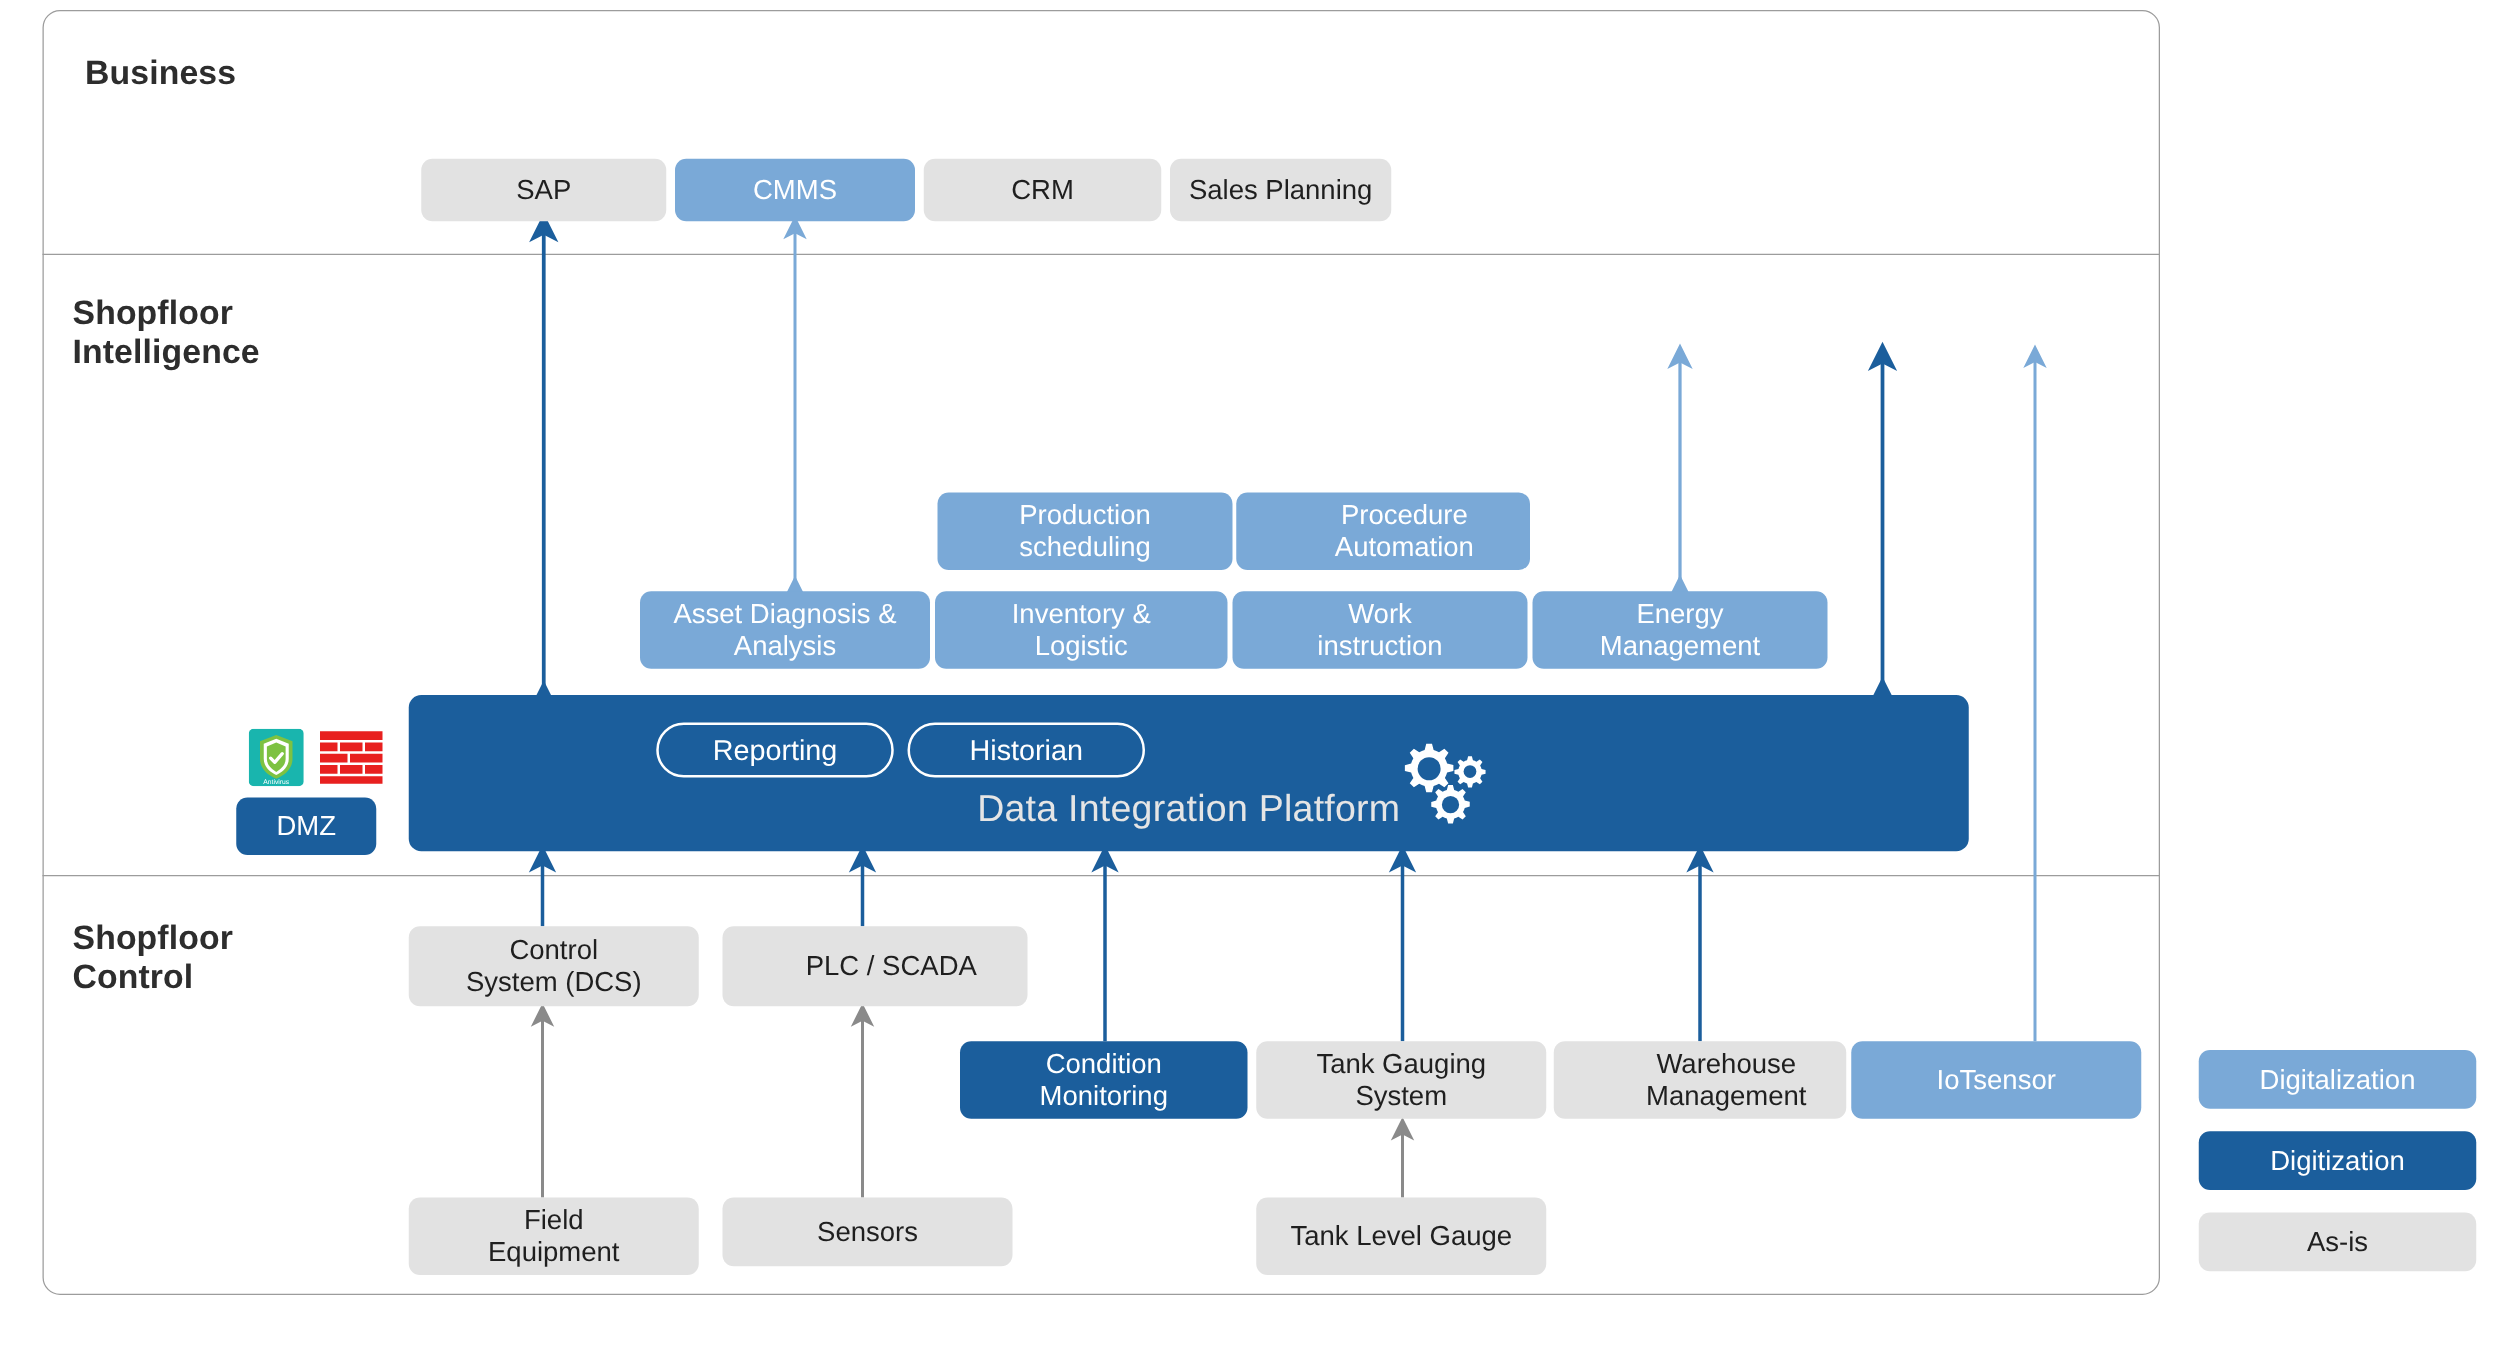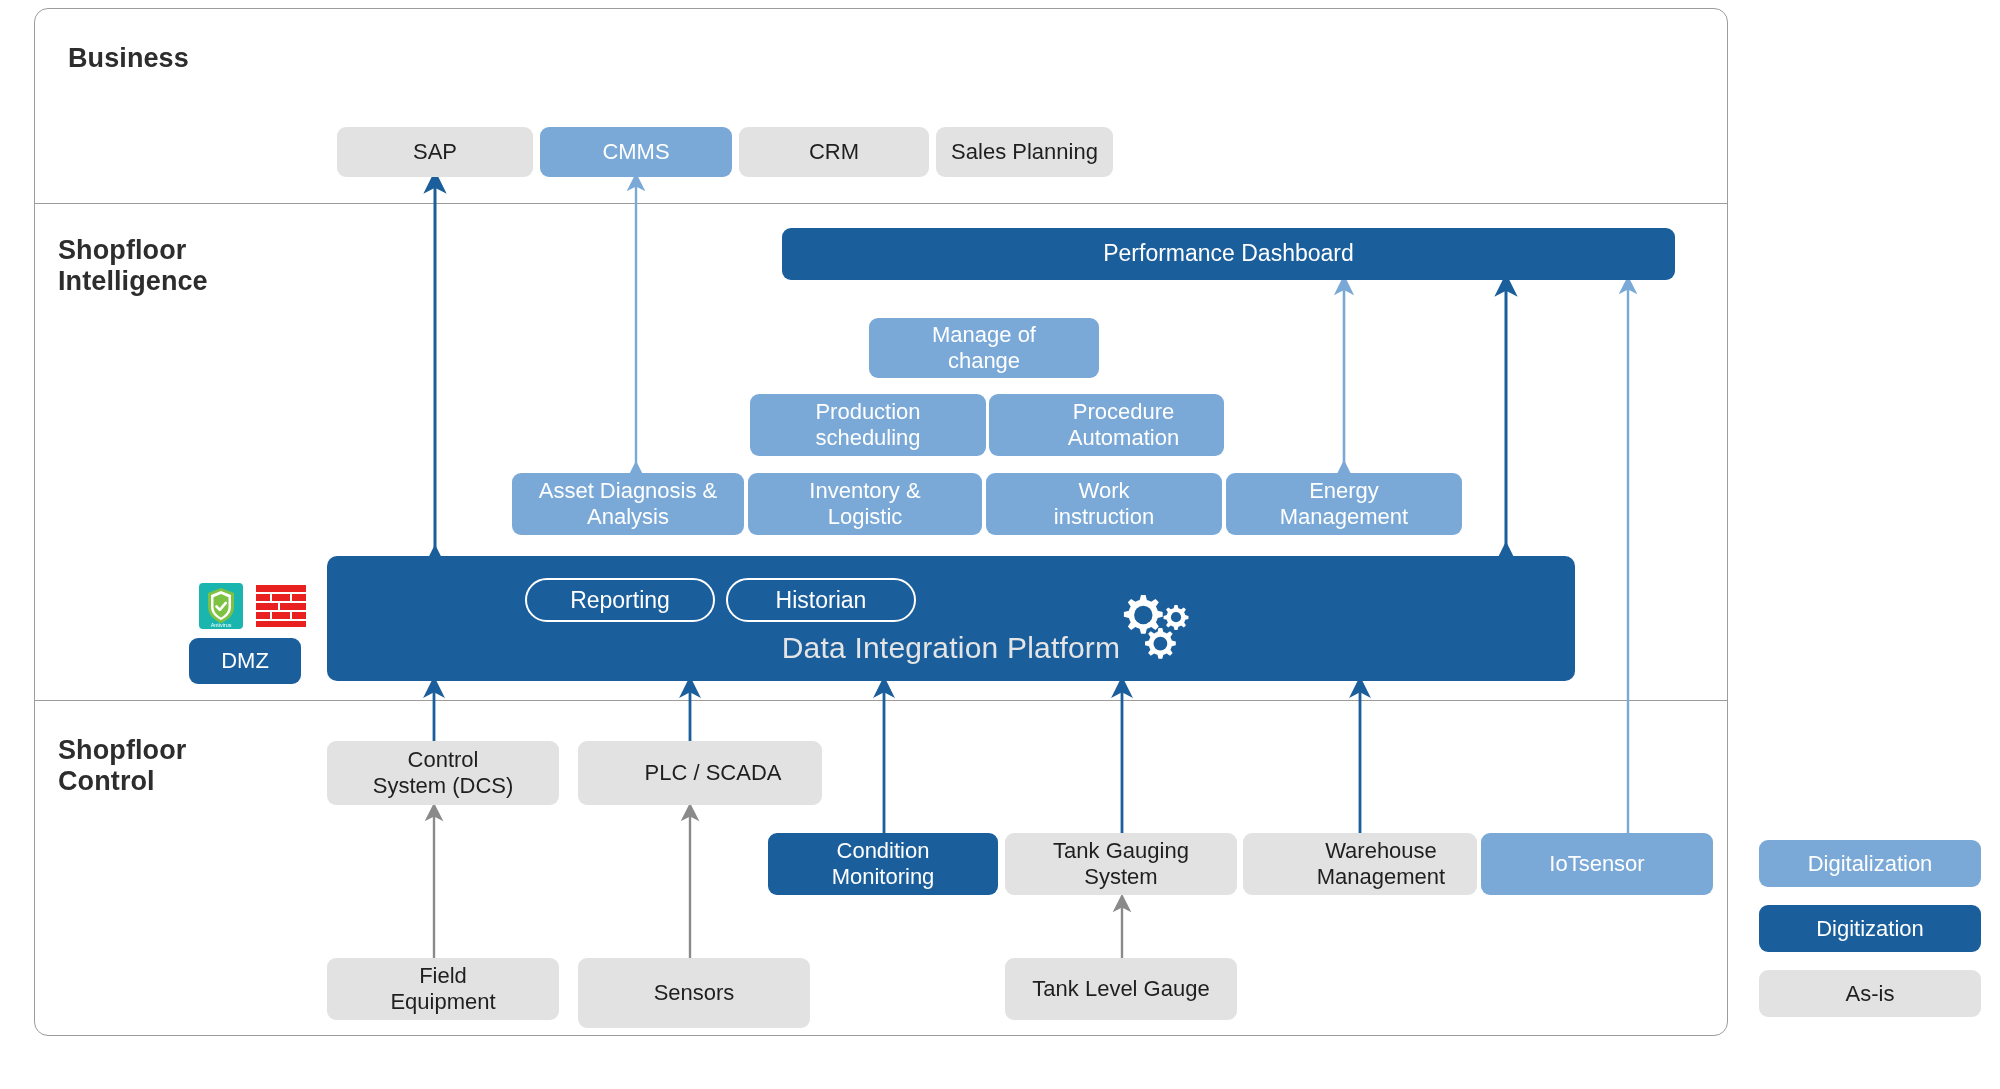--- a/index.html
+++ b/index.html
@@ -94,21 +94,21 @@
   #fw-icon{position:absolute;left:255px;top:583px;width:52px;height:46px;}
 
   
   #b-dcs{left:327px;top:741px;width:232px;height:64px;}
   #b-plc{left:578px;top:741px;width:244px;height:64px;padding-left:32px;}
   #b-cond{left:768px;top:833px;width:230px;height:62px;}
   #b-tankg{left:1005px;top:833px;width:232px;height:62px;}
   #b-ware{left:1243px;top:833px;width:234px;height:62px;padding-left:48px;}
   #b-iot{left:1481px;top:833px;width:232px;height:62px;}
   #b-field{left:327px;top:958px;width:232px;height:62px;}
-  #b-sensors{left:578px;top:958px;width:232px;height:70px;}
+  #b-sensors{left:578px;top:958px;width:232px;height:55px;}
   #b-tanklvl{left:1005px;top:958px;width:232px;height:62px;}
 
   
   #legend{position:absolute;left:1759px;top:840px;width:222px;}
   .legend-item{
     box-sizing:border-box;width:222px;height:47px;border-radius:9px;
     display:flex;align-items:center;justify-content:center;
     font-size:22px;margin-bottom:18px;
   }
 
@@ -168,23 +168,20 @@
   <div class="band-title" id="t-intel">Shopfloor
 Intelligence</div>
   <div class="band-title" id="t-control">Shopfloor
 Control</div>
 
   <div class="box gray" id="b-sap">SAP</div>
   <div class="box light" id="b-cmms">CMMS</div>
   <div class="box gray" id="b-crm">CRM</div>
   <div class="box gray" id="b-sales">Sales Planning</div>
 
-  <div class="box dark" id="b-dash">Performance Dashboard</div>
-  <div class="box light" id="b-moc">Manage of
-change</div>
   <div class="box light" id="b-prodsched">Production
 scheduling</div>
   <div class="box light" id="b-procauto">Procedure
 Automation</div>
   <div class="box light" id="b-asset">Asset Diagnosis &amp;
 Analysis</div>
   <div class="box light" id="b-inv">Inventory &amp;
 Logistic</div>
   <div class="box light" id="b-work">Work
 instruction</div>

